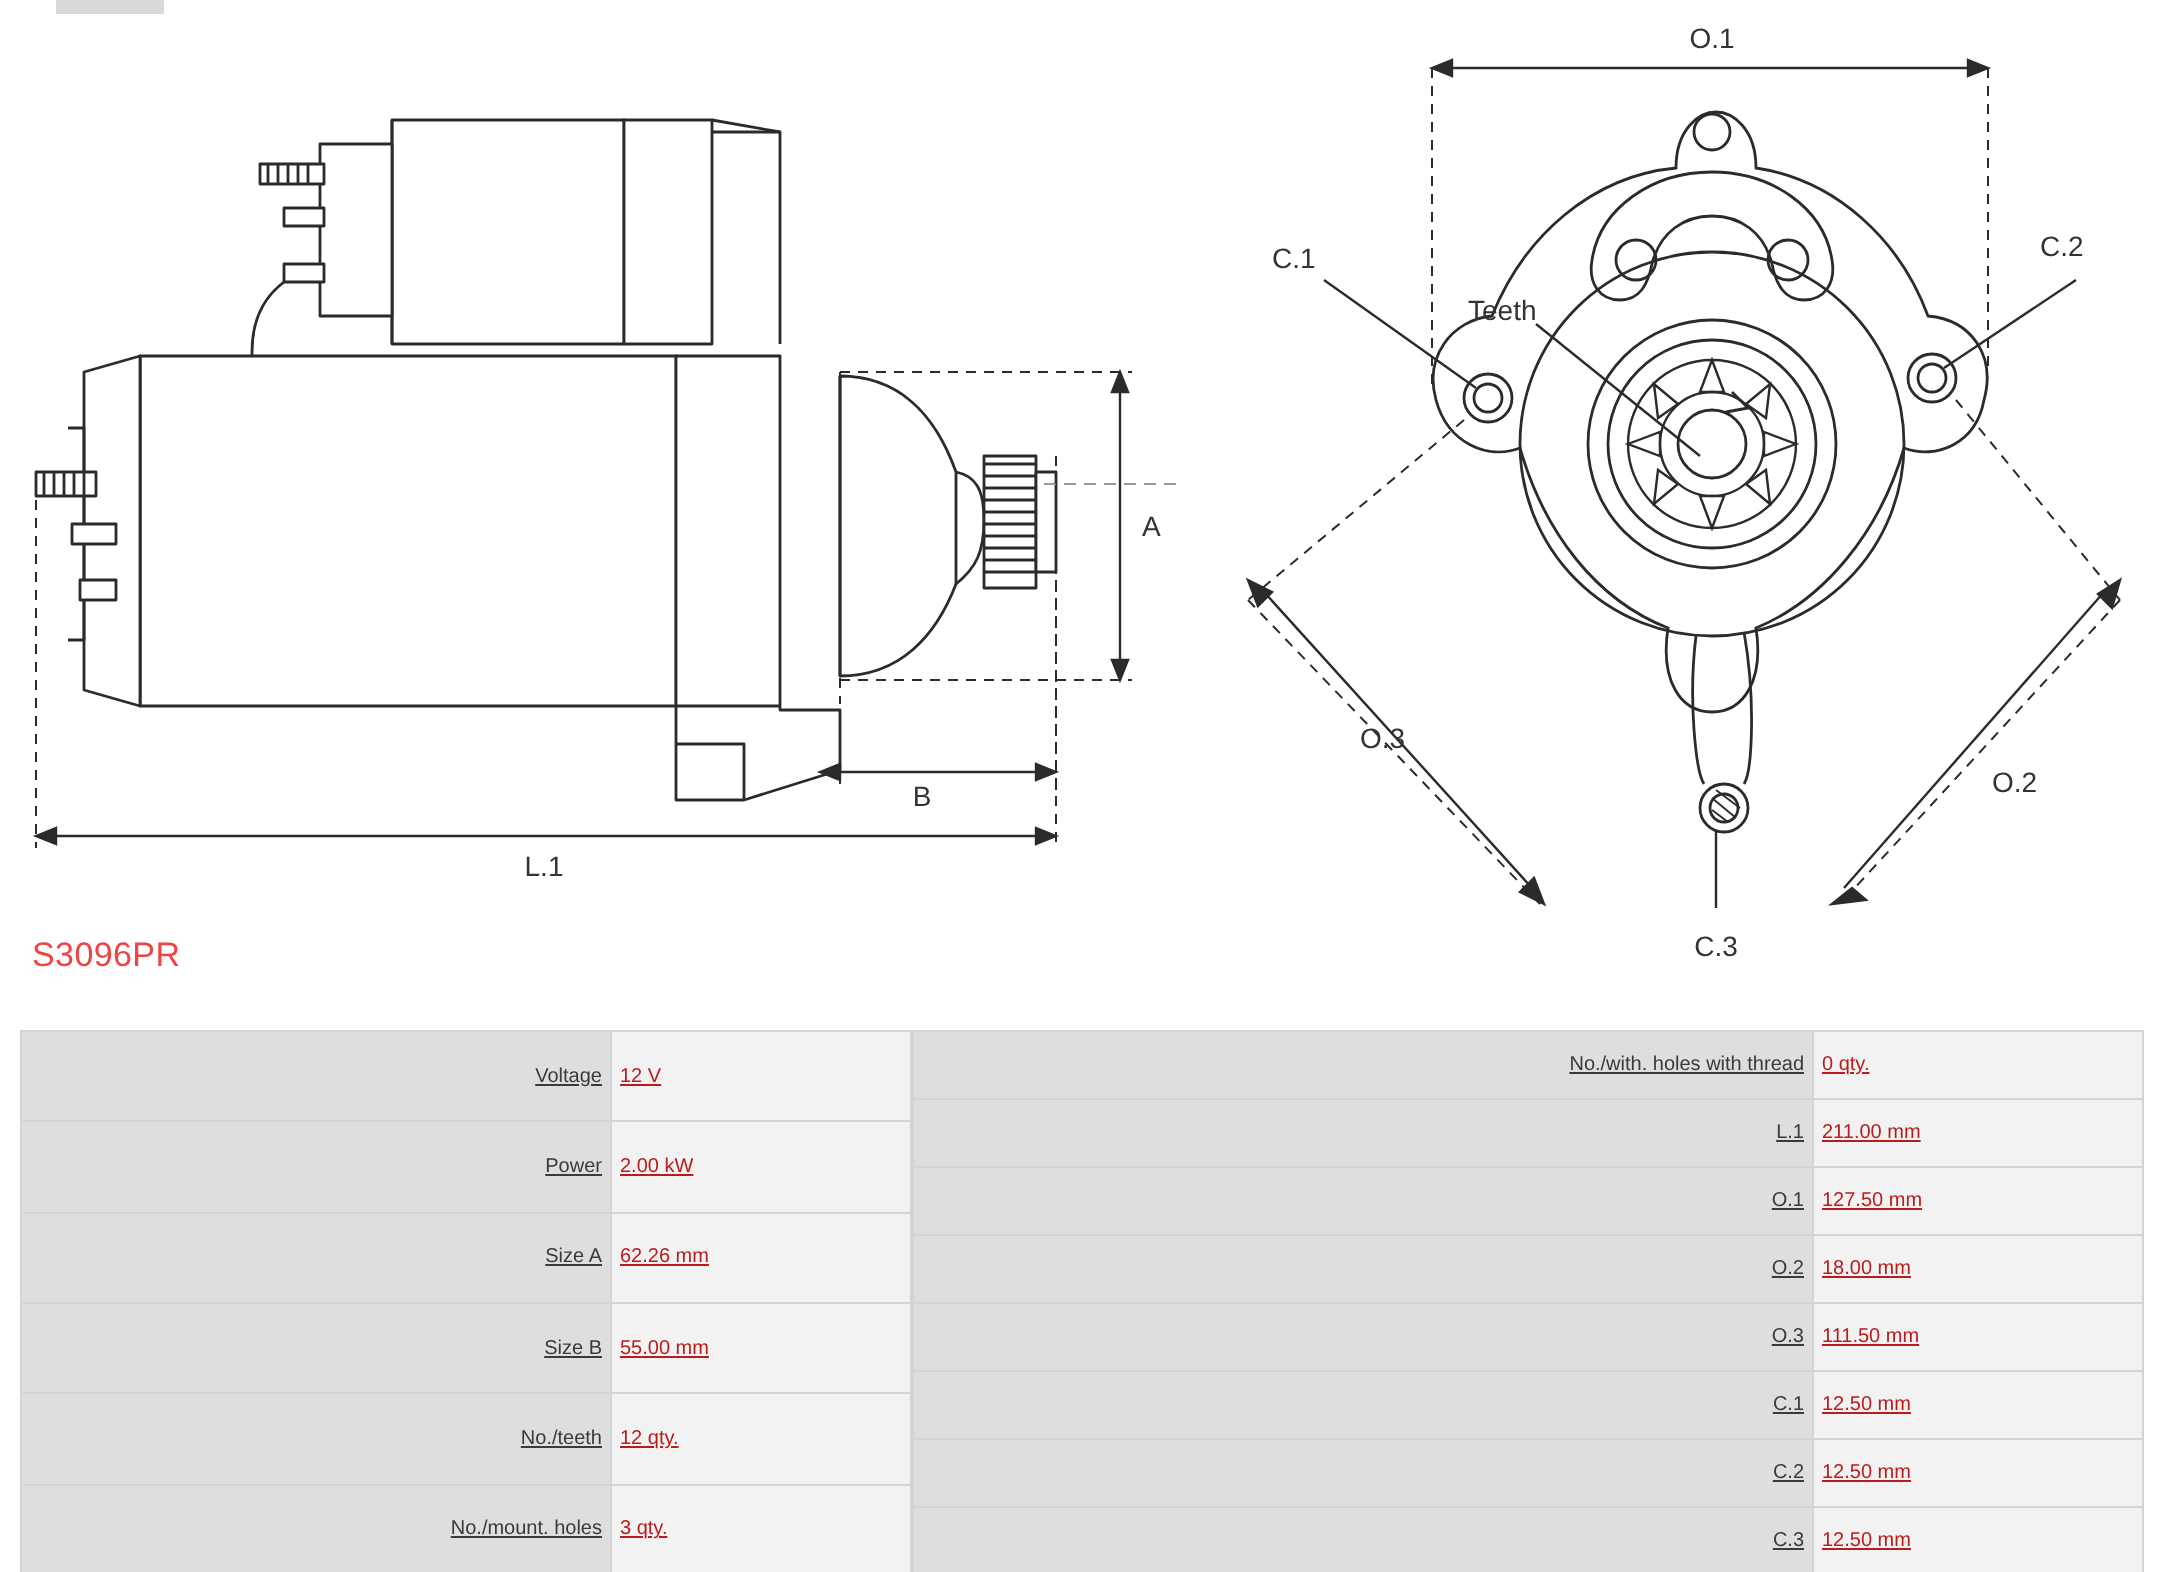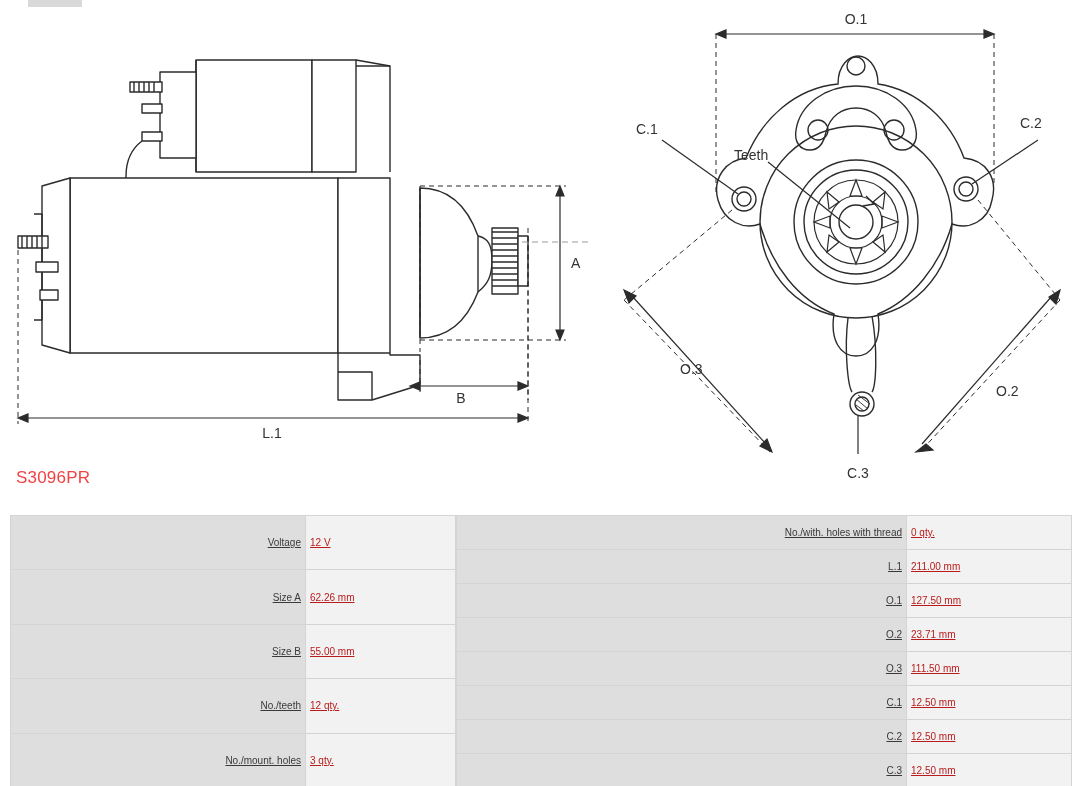--- a/index.html
+++ b/index.html
@@ -320,20 +320,24 @@
       <colgroup>
           <col class="c-label">
           <col class="c-value">
         </colgroup>
       <tbody>
         <tr>
           <td class="label">Voltage</td>
           <td class="value">12 V</td>
         </tr>
         <tr>
+          <td class="label">Power</td>
+          <td class="value">2.00 kW</td>
+        </tr>
+        <tr>
           <td class="label">Size A</td>
           <td class="value">62.26 mm</td>
         </tr>
         <tr>
           <td class="label">Size B</td>
           <td class="value">55.00 mm</td>
         </tr>
         <tr>
           <td class="label">No./teeth</td>
           <td class="value">12 qty.</td>
@@ -358,21 +362,21 @@
         <tr>
           <td class="label">L.1</td>
           <td class="value">211.00 mm</td>
         </tr>
         <tr>
           <td class="label">O.1</td>
           <td class="value">127.50 mm</td>
         </tr>
         <tr>
           <td class="label">O.2</td>
-          <td class="value">23.71 mm</td>
+          <td class="value">18.00 mm</td>
         </tr>
         <tr>
           <td class="label">O.3</td>
           <td class="value">111.50 mm</td>
         </tr>
         <tr>
           <td class="label">C.1</td>
           <td class="value">12.50 mm</td>
         </tr>
         <tr>

